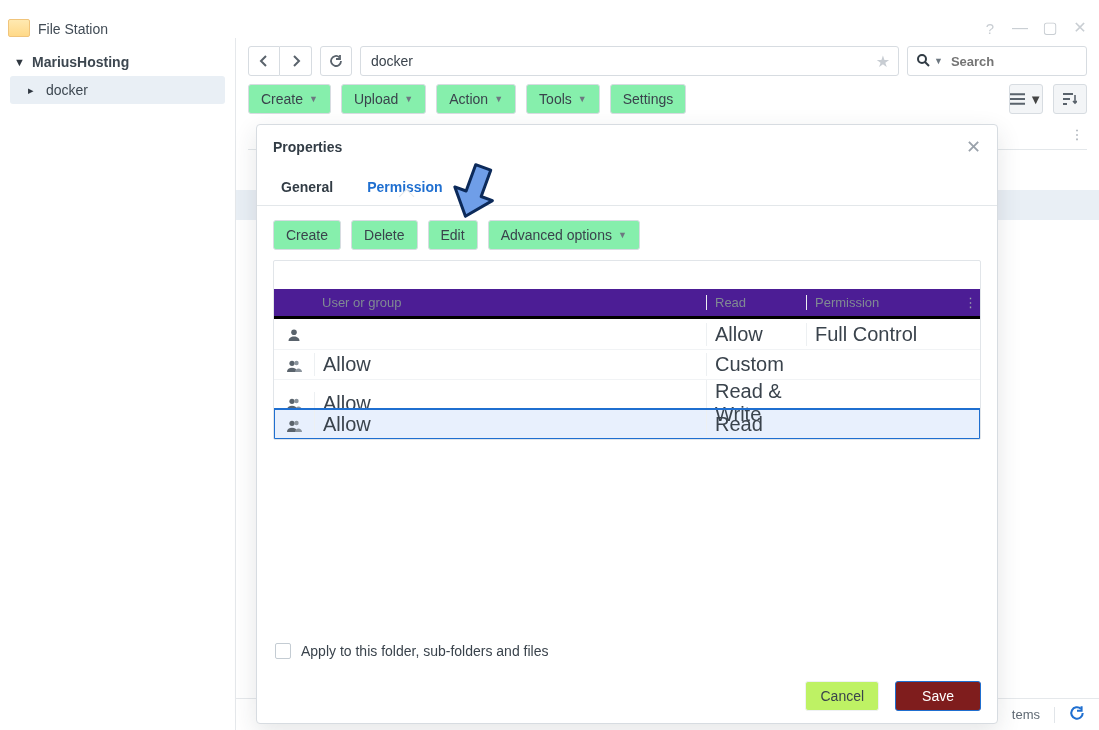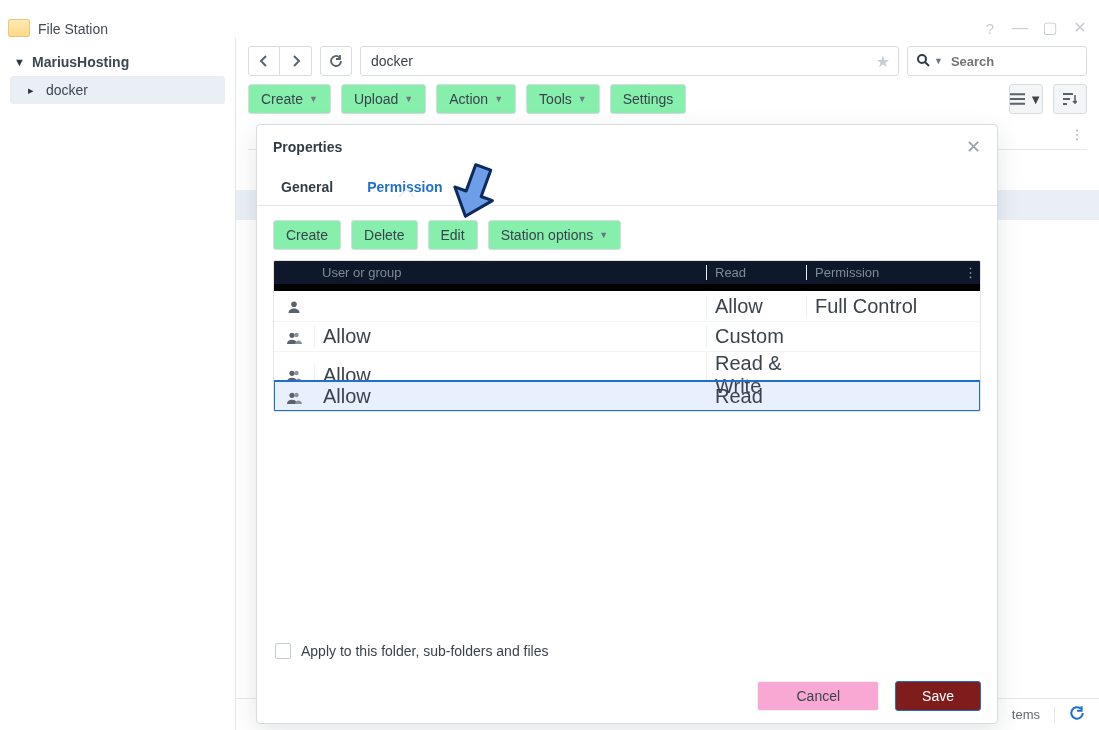--- a/index.html
+++ b/index.html
@@ -152,43 +152,44 @@
 
   .perm-table { border:1px solid #e1e5e9; border-radius:2px; overflow:hidden; }
   .perm-head, .perm-row {
     display:grid;
     grid-template-columns: 40px 1fr 100px 150px 24px;
     align-items:center;
     height: 30px;
     font-size: 20px;
   }
   .perm-head {
-    background:#0f172a;
+    background:#4c1d95;
     color:#808a93;
     font-size: 13px;
-    border-bottom:7px solid #000000;
+    border-bottom:3px solid #000000;
+    margin-top:28px;
   }
   .perm-head > div, .perm-row > div { padding: 0 8px; }
   .perm-head .col-opts, .perm-row .col-opts { text-align:center; color:#9aa2ab; }
   .perm-head .col-type, .perm-head .col-perm,
   .perm-row .col-type, .perm-row .col-perm { border-left:1px solid #edf0f2; }
   .perm-row { border-top: 1px solid #f1f3f5; color:#3a434c; }
   .perm-row.first { border-top: none; }
   .perm-row.selected { background:#e8f0fd; outline: 2px solid #1f6fd0; outline-offset:-1px; }
   .perm-row .col-icon { color:#5a636c; text-align:center; }
   .perm-row .col-icon svg { vertical-align: middle; }
 
   .apply-row { margin: 16px 0 10px 2px; display:flex; align-items:center; gap:10px; color:#3a434c; font-size:14px; }
   .chk {
     width:16px; height:16px; border:1px solid #c4ccd3; border-radius:2px; background:#fff;
   }
 
   .dlg-foot { height: 54px; display:flex; align-items:center; justify-content:flex-end; gap: 16px; padding: 0 16px; border-top: 0; }
   .btn.primary { background:#7f1d1d; border-color:#1f6fd0; color:#fff; padding: 0 26px; }
-  .btn.ghost { background:#f9a8d4; border-color:#eef1f3; padding: 0 38px; }
+  .btn.ghost { background:#bef264; border-color:#eef1f3; padding: 0 14px; }
 
   
   .arrow {
     position:absolute; left: 445px; top: 160px; z-index: 20;
     width: 60px; height: 60px; pointer-events: none;
   }
 
   
   .footer {
     position:absolute;
@@ -340,21 +341,21 @@
       <div class="btn">
           <span>Create</span>
         </div>
       <div class="btn">
           <span>Delete</span>
         </div>
       <div class="btn">
           <span>Edit</span>
         </div>
       <div class="btn">
-          <span>Station options</span>
+          <span>Advanced options</span>
           <span class="dd">▼</span>
         </div>
     </div>
 
     <div class="perm-table">
       <div class="perm-head">
         <div class="col-icon"></div>
         <div class="col-user">User or group</div>
         <div class="col-type">Read</div>
         <div class="col-perm">Permission</div>

